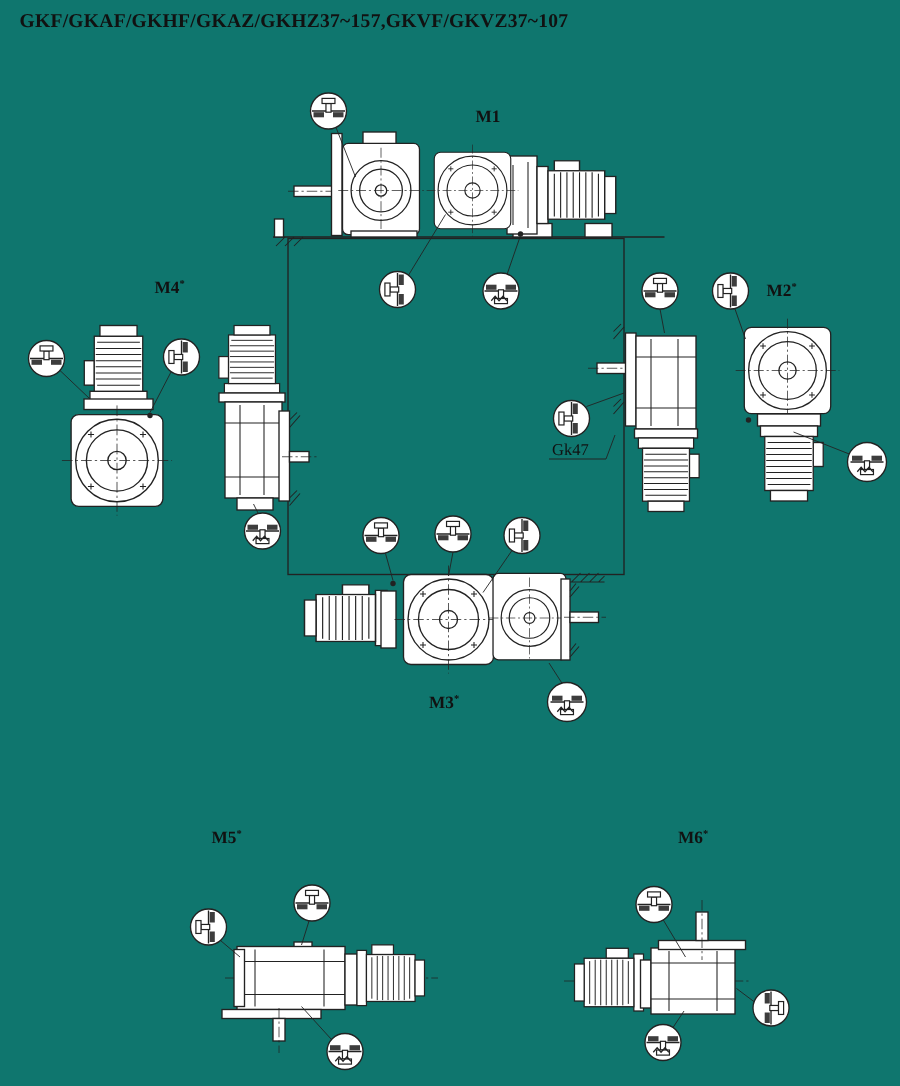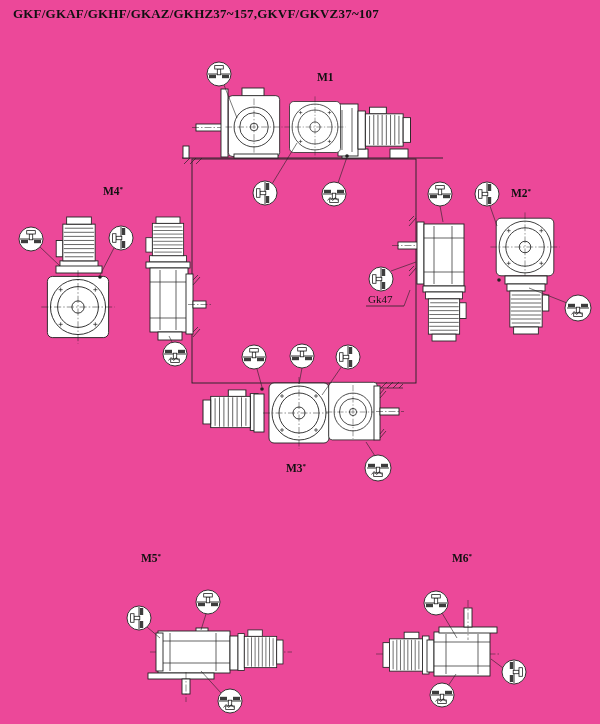--- a/index.html
+++ b/index.html
@@ -1,16 +1,16 @@
 <!DOCTYPE html>
 <html><head>
 <meta charset="utf-8">
 <style>
   html,body{margin:0;padding:0;background:#fff;}
-  .page{position:relative;width:600px;height:724px;background:#ec4899;overflow:hidden;
+  .page{position:relative;width:600px;height:724px;background:#0f766e;overflow:hidden;
         font-family:"Liberation Serif", serif;}
   .title{position:absolute;left:13px;top:6px;font-size:13px;font-weight:bold;
          letter-spacing:.2px;color:#111;white-space:nowrap;}
   svg text{font-family:"Liberation Serif", serif;fill:#111;}
   .mlabel{font-size:11.5px;font-weight:bold;}
   .sup{font-size:7px;font-weight:bold;}
   .code{font-size:11px;}
 </style>
 </head>
 <body>

